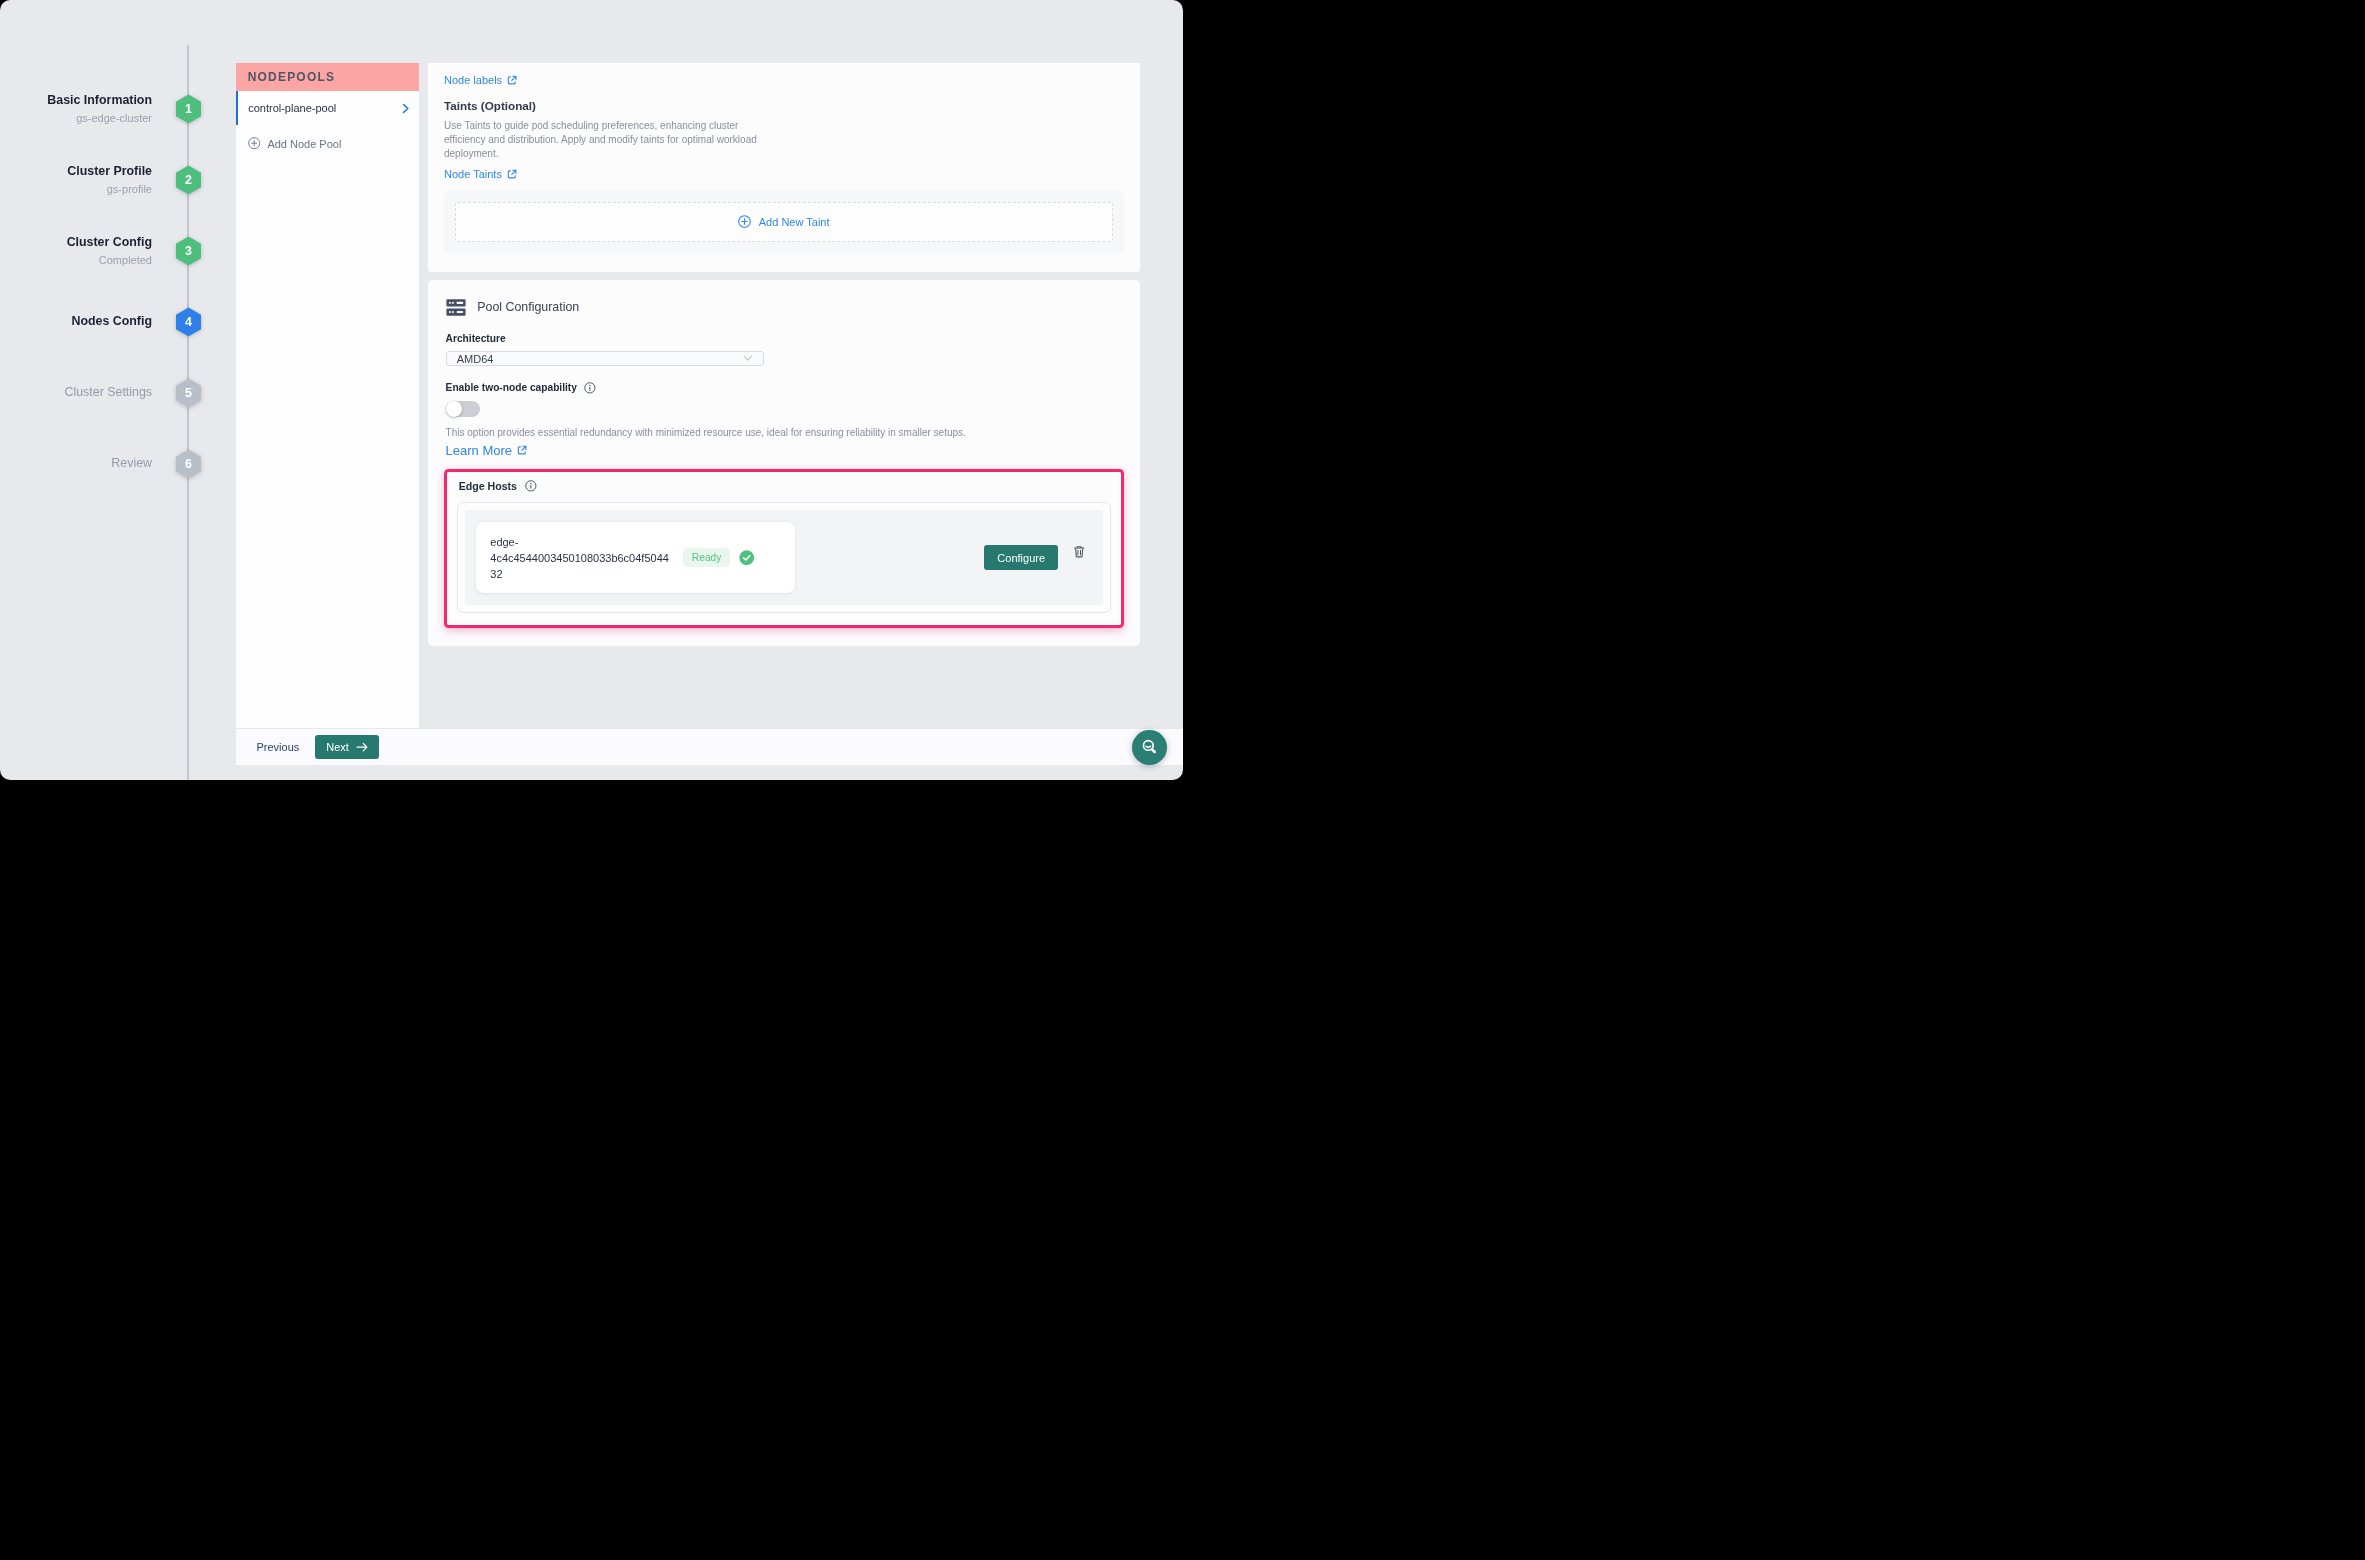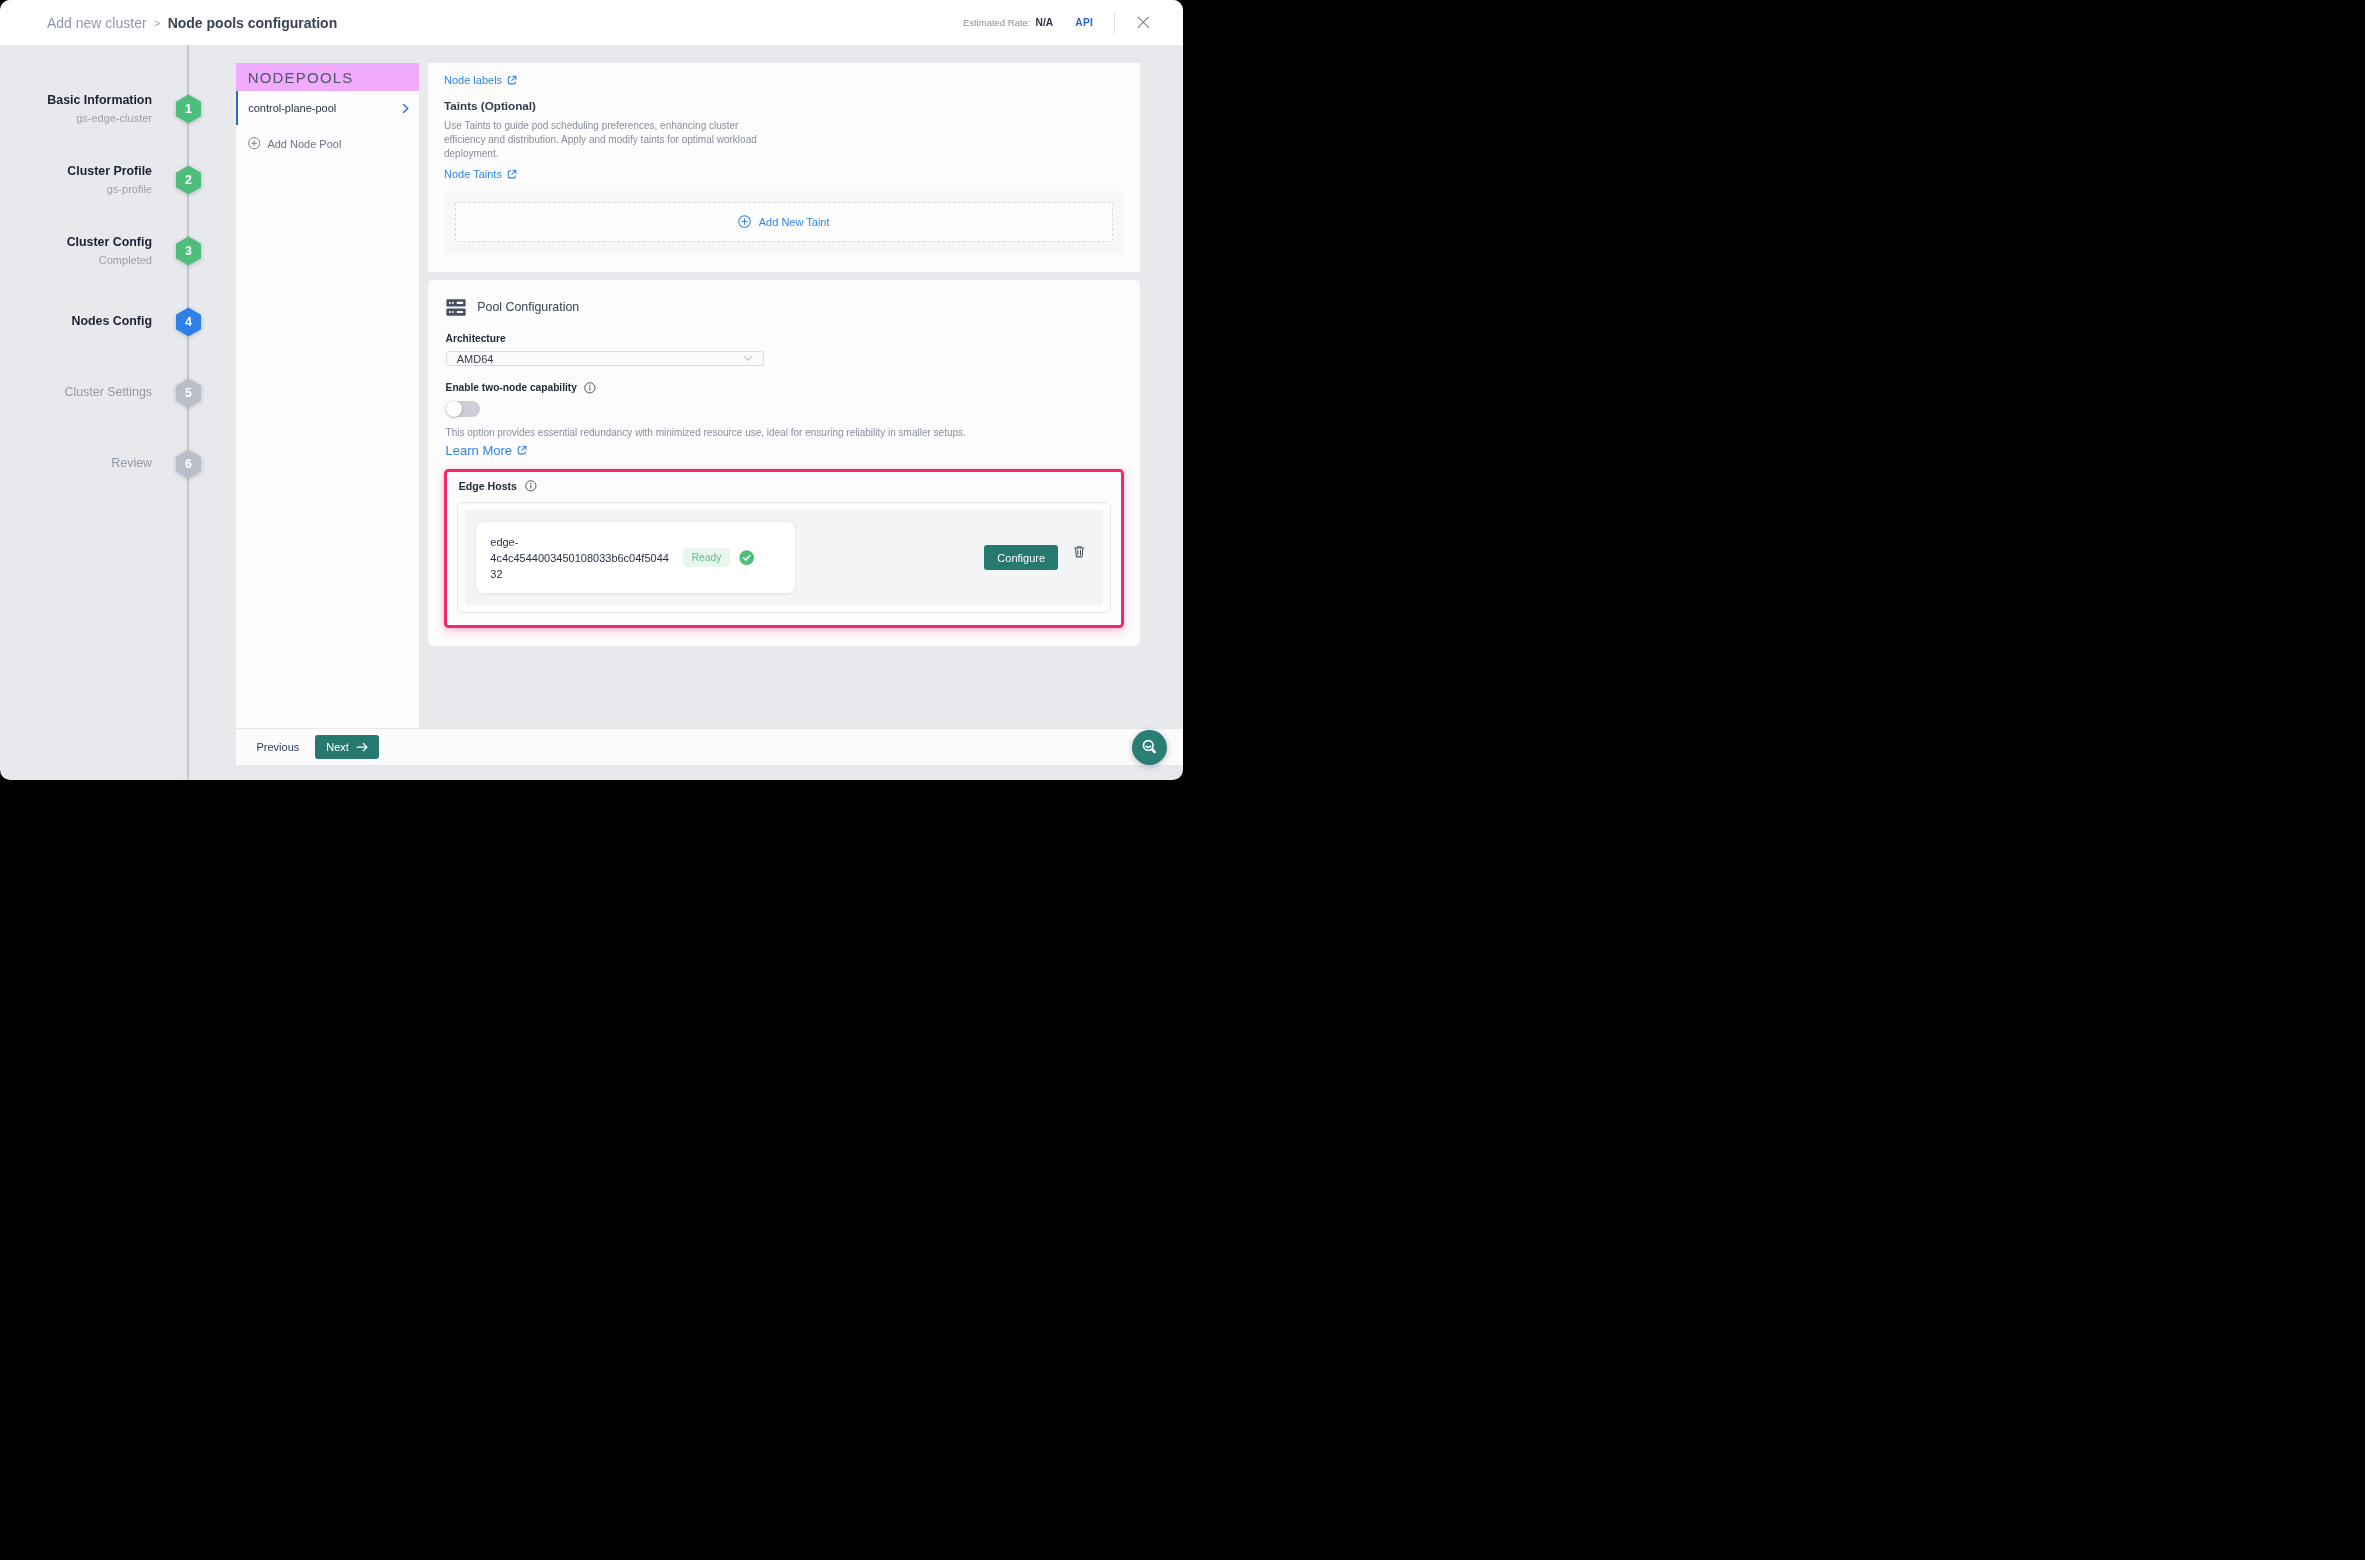--- a/index.html
+++ b/index.html
@@ -34,22 +34,22 @@
   .step-title{font-size:12.4px;font-weight:700;color:#1A2232;line-height:17.6px;}
   .step.upcoming .step-title{color:#939AA7;font-weight:500;}
   .step-subtitle{font-size:11px;color:#9BA1AB;line-height:16px;}
   .step-subtitle:empty{display:none;}
   .hexwrap{position:absolute;left:176px;top:-14.6px;filter:drop-shadow(0 1.5px 2.2px rgba(30,40,60,.25));}
   .hex{width:25px;height:29px;clip-path:polygon(50% 0%,100% 25%,100% 75%,50% 100%,0% 75%,0% 25%);
     display:flex;align-items:center;justify-content:center;color:#fff;font-size:12.4px;font-weight:600;}
   .hex.green{background:var(--hexgreen);} .hex.blue{background:var(--hexblue);} .hex.gray{background:var(--hexgray);}
   
   .np-panel{position:absolute;left:236px;top:63px;width:183px;height:665px;background:#FDFDFE;}
-  .np-head{height:28px;background:#f0abfc;display:flex;align-items:center;padding-left:11.7px;
-    font-size:15px;font-weight:400;letter-spacing:1.2px;color:#4E5665;}
+  .np-head{height:28px;background:#fca5a5;display:flex;align-items:center;padding-left:11.7px;
+    font-size:12px;font-weight:700;letter-spacing:1.2px;color:#4E5665;}
   .np-item{height:34px;display:flex;align-items:center;justify-content:space-between;
     border-left:2.9px solid var(--npblue);padding:0 10.2px;cursor:pointer;background:#FDFDFE;}
   .np-item-label{font-size:11px;color:#2B3344;}
   .np-add{height:37px;display:flex;align-items:center;gap:7.3px;padding-left:11.7px;color:#6B7380;cursor:pointer;}
   .np-add-label{font-size:11px;}
   
   .main{position:absolute;left:427px;top:63px;width:714px;}
   .card{background:var(--card);border:0.7px solid var(--card-border);}
   .card1{height:210px;border-radius:0 0 4.4px 4.4px;border-top:none;padding:10.2px 16px 14.6px;margin-bottom:5.9px;}
   .link{display:inline-flex;align-items:center;gap:5.1px;color:var(--link);font-size:11px;cursor:pointer;}
@@ -98,38 +98,20 @@
   .fab{position:absolute;left:1132px;top:730px;width:35px;height:35px;border-radius:50%;
     background:#2A7E73;display:flex;align-items:center;justify-content:center;cursor:pointer;
     box-shadow:0 1.5px 5.9px rgba(0,0,0,.25);z-index:6;}
   svg{display:block;}
 </style>
 </head>
 <body>
 
 <div class="screen">
 
-  <div class="header">
-    <div class="crumbs">
-      <span class="crumb-parent">Add new cluster</span>
-      <span class="crumb-sep">&gt;</span>
-      <span class="crumb-current">Node pools configuration</span>
-    </div>
-    <div class="header-right">
-      <span class="est-label">Estimated Rate:</span>
-      <span class="est-value">N/A</span>
-      <span class="api">API</span>
-      <span class="vdiv"></span>
-      <span class="close-btn">
-        <svg width="14.6" height="14.6" viewBox="0 0 20 20">
-          <path d="M3 3 L17 17 M17 3 L3 17" stroke="#76808F" stroke-width="1.5" stroke-linecap="round"></path>
-        </svg>
-      </span>
-    </div>
-  </div>
 
   <div class="stepper">
     <div class="stepper-line"></div>
 
     <div class="step completed" style="top:64px">
       <div class="labels">
         <div class="step-title">Basic Information</div>
         <div class="step-subtitle">gs-edge-cluster</div>
       </div>
       <div class="hexwrap">

